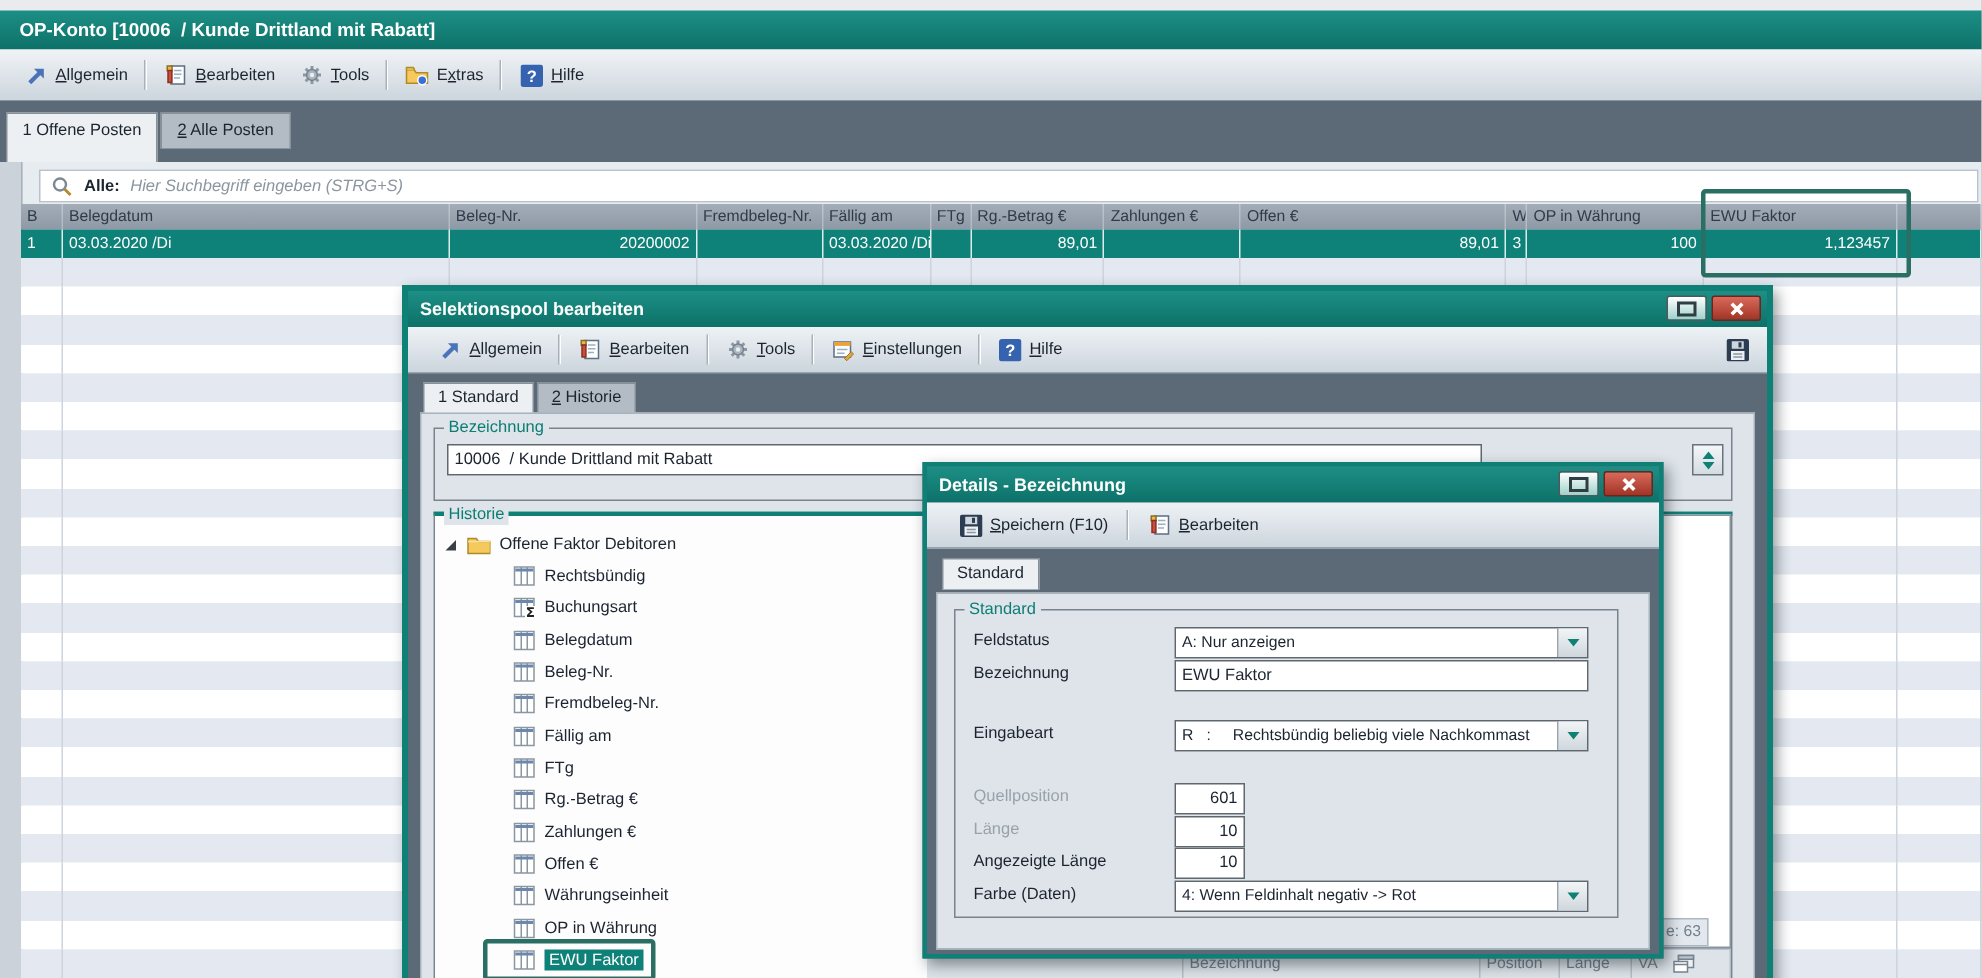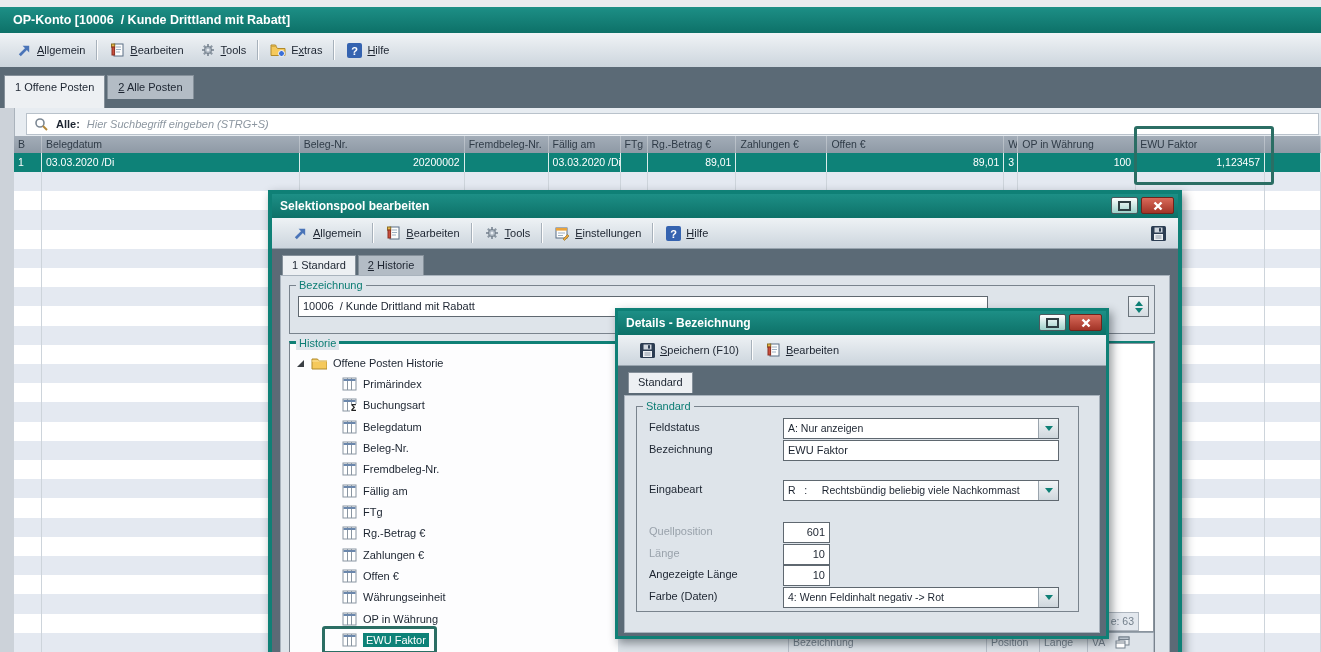--- a/index.html
+++ b/index.html
@@ -695,31 +695,31 @@
                 <svg width="9" height="9">
                   <path d="M8 1 V8 H1 Z" fill="#3a3f44"></path>
                 </svg>
               </span>
               <span class="icon">
                 <svg width="17" height="14">
                   <path d="M1 3h5.5l1.5 2H16v8H1z" fill="#f5c95c" stroke="#b08a2a"></path>
                   <path d="M1 5h15" stroke="#fbe2a0"></path>
                 </svg>
               </span>
-              <span>Offene Posten Historie</span>
+              <span>Offene Faktor Debitoren</span>
             </div>
             <div class="tree-row" style="left: 51px; top: 31px;">
               <span class="icon">
                 <svg width="15" height="14">
                   <rect x="1" y="1" width="13" height="12" fill="#fff" stroke="#8a96a2"></rect>
                   <path d="M5.5 1v12M9.5 1v12" stroke="#8a96a2"></path>
                   <path d="M1.5 3h12" stroke="#6b87ac" stroke-width="2"></path>
                 </svg>
               </span>
-              <span class="">Primärindex</span>
+              <span class="">Rechtsbündig</span>
             </div>
             <div class="tree-row" style="left: 51px; top: 52.33px;">
               <span class="icon">
                 <svg width="15" height="14">
                   <rect x="1" y="1" width="13" height="12" fill="#fff" stroke="#8a96a2"></rect>
                   <path d="M5.5 1v12M9.5 1v12" stroke="#8a96a2"></path>
                   <path d="M1.5 3h12" stroke="#6b87ac" stroke-width="2"></path>
                   <rect x="8" y="6" width="7" height="8" fill="#fff"></rect>
                   <text x="11.5" y="13" text-anchor="middle" font-size="9" font-weight="bold" fill="#222" font-family="DejaVu Sans, sans-serif">Σ</text>
                 </svg>

